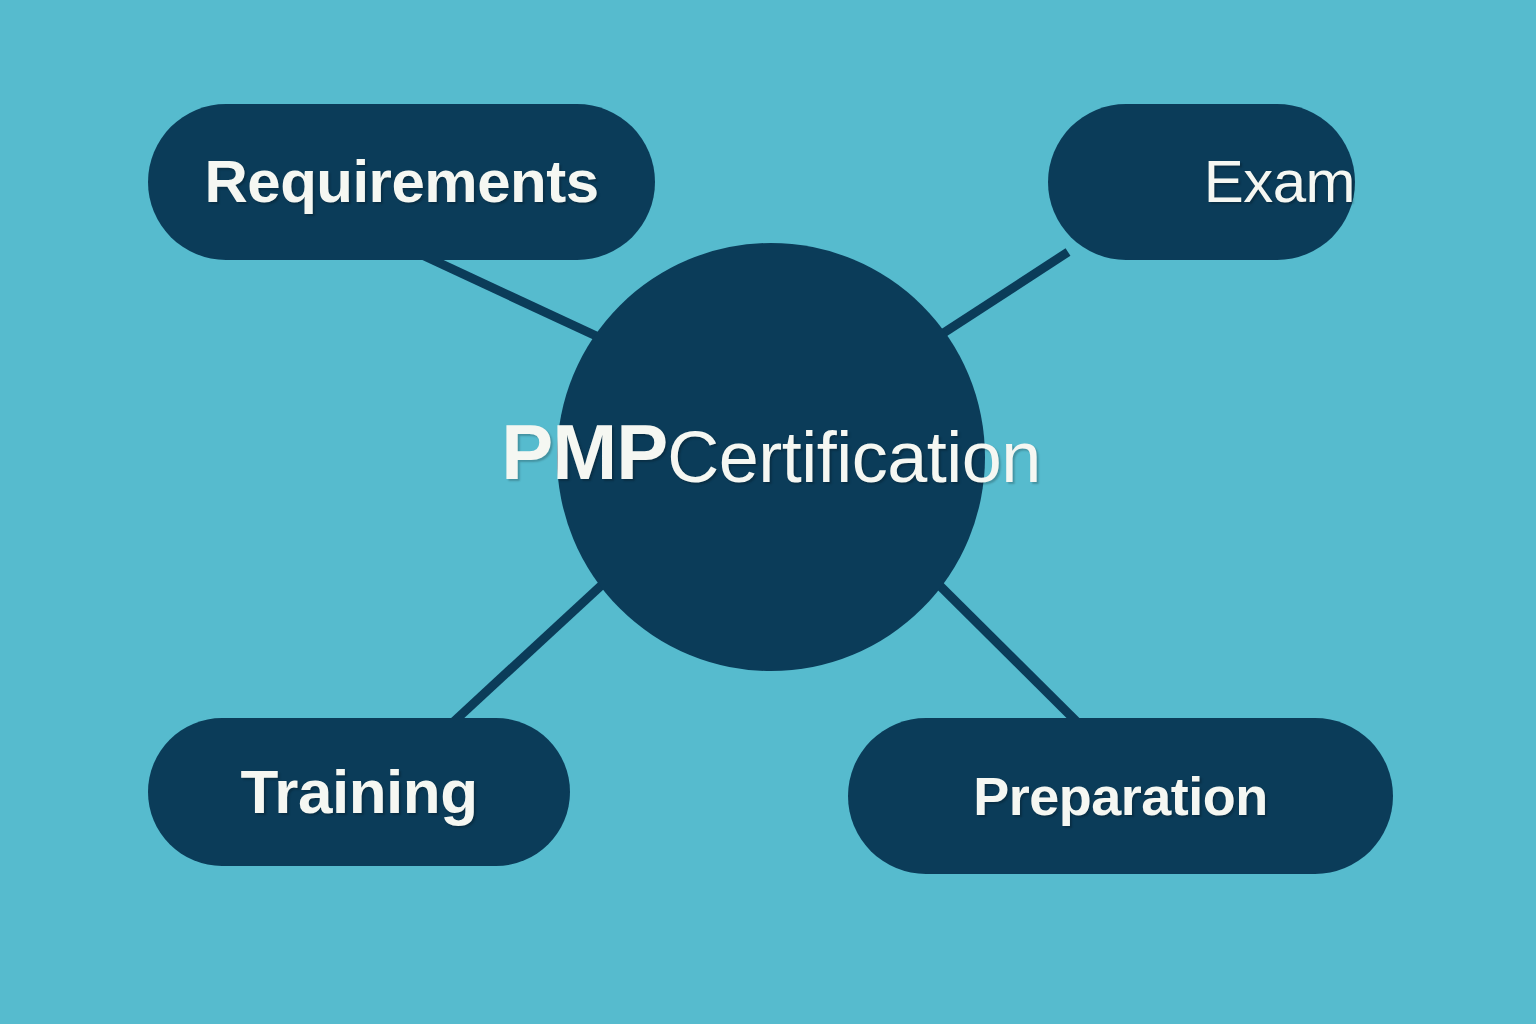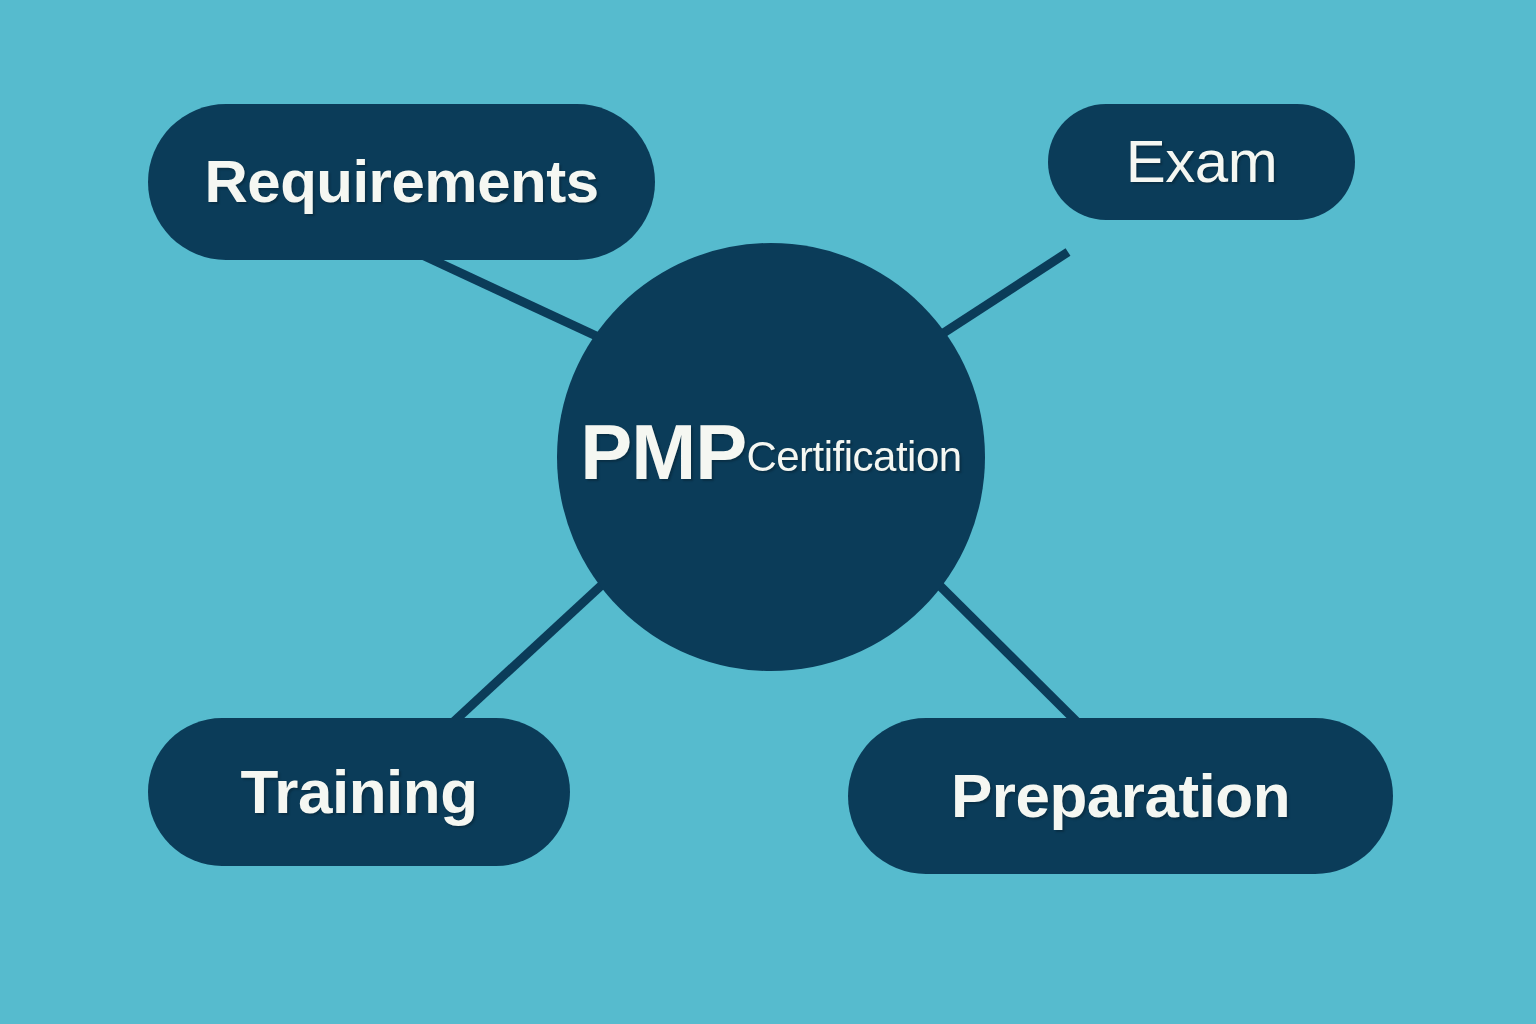--- a/index.html
+++ b/index.html
@@ -57,40 +57,41 @@
     border-radius: 50%;
     flex-direction: row;
   }
   #center-primary-label {
     font-size: 78px;
     font-weight: bold;
     letter-spacing: -1px;
     margin-bottom: 10px;
   }
   #center-secondary-label {
-    font-size: 42px;
+    font-size: 72px;
     font-weight: normal;
     letter-spacing: -0.5px;
   }
   
   #node-requirements {
     left: 148px;
     top: 104px;
     width: 507px;
     height: 156px;
   }
   #node-requirements .node-label {
     font-size: 60px;
     font-weight: bold;
   }
   #node-exam {
     left: 1048px;
     top: 104px;
     width: 307px;
-    height: 116px;
+    height: 156px;
+    justify-content: flex-end;
   }
   #node-exam .node-label {
     font-size: 60px;
     font-weight: normal;
   }
   #node-training {
     left: 148px;
     top: 718px;
     width: 422px;
     height: 148px;
@@ -99,21 +100,21 @@
     font-size: 62px;
     font-weight: bold;
   }
   #node-preparation {
     left: 848px;
     top: 718px;
     width: 545px;
     height: 156px;
   }
   #node-preparation .node-label {
-    font-size: 62px;
+    font-size: 54px;
     font-weight: bold;
   }
 </style>
 </head>
 <body>
 
 <div id="diagram-canvas">
 
   <svg id="connector-layer" viewBox="0 0 1536 1024" width="1536" height="1024" aria-hidden="true">
     <g stroke="#0B3C59" stroke-width="9" stroke-linecap="butt" fill="none">

